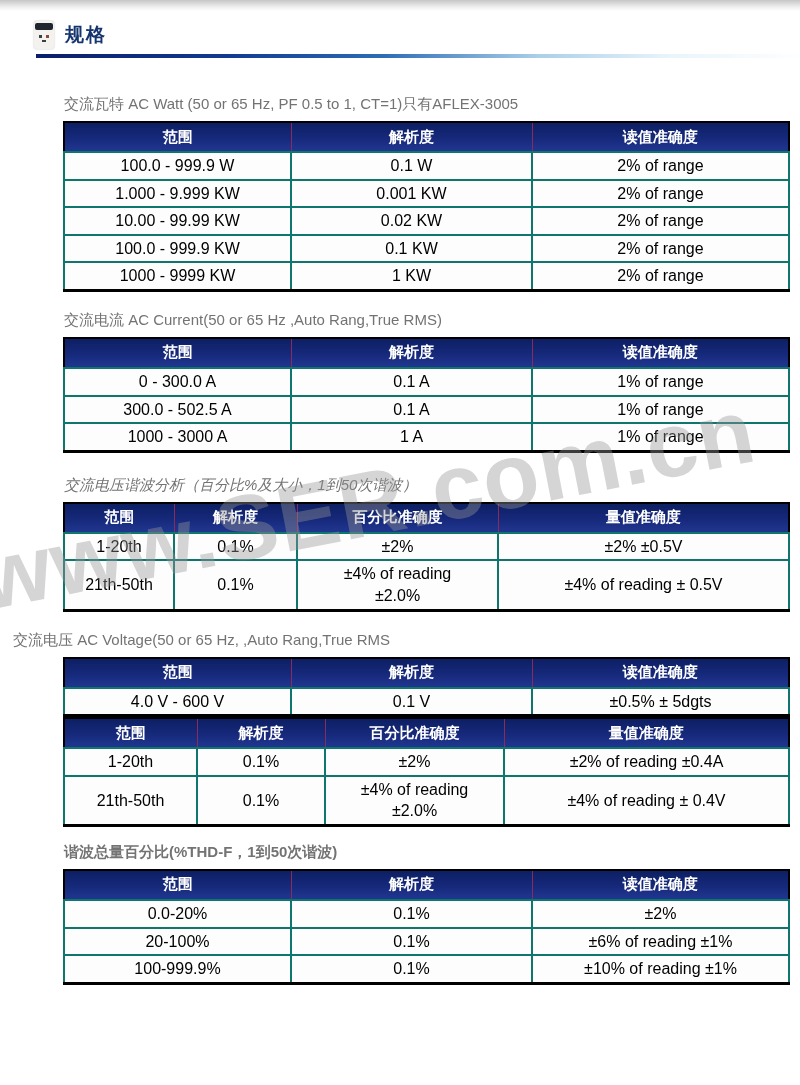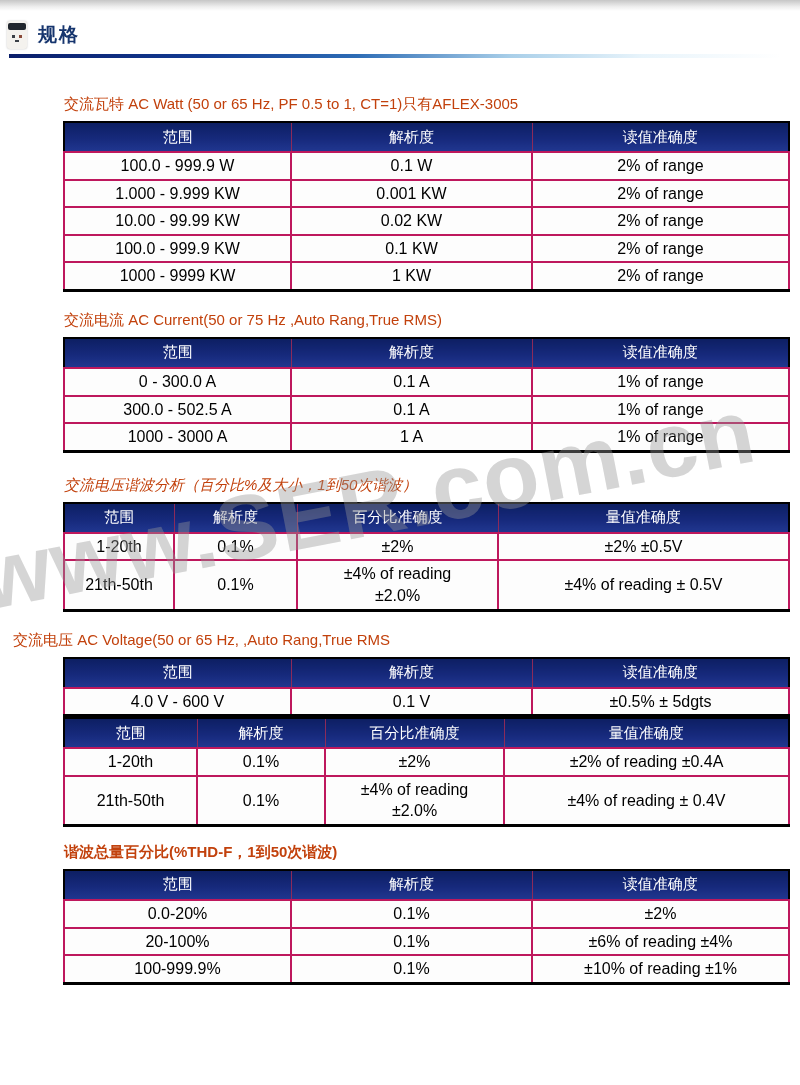--- a/index.html
+++ b/index.html
@@ -2,46 +2,46 @@
 <html><head>
 <meta charset="utf-8">
 <style>
   * { margin:0; padding:0; box-sizing:border-box; }
   html,body { width:800px; height:1085px; background:#ffffff;
     font-family:"Liberation Sans", sans-serif; position:relative; overflow:hidden; }
 
   .topband { position:absolute; top:0; left:0; width:800px; height:11px;
     background:linear-gradient(180deg,#c6c6c6 0%,#ededed 60%,#ffffff 100%); }
 
-  .page-header { position:relative; padding:21px 0 0 7px; }
+  .page-header { position:relative; padding:21px 0 0 34px; }
   .header-row { display:flex; align-items:center; gap:11px; }
   .mascot { width:20px; height:28px; position:relative; background:#f4f2ee;
     border-radius:3px; box-shadow:0 0 2px rgba(0,0,0,.25); }
   .mascot .cap { position:absolute; top:2px; left:1px; right:1px; height:7px;
     background:#20262e; border-radius:2px; }
   .mascot .dots { position:absolute; top:13px; left:4px; width:12px; height:9px;
     background:
       linear-gradient(#3a3f46,#3a3f46) 1px 1px / 3px 3px no-repeat,
       linear-gradient(#8a4a3a,#8a4a3a) 8px 1px / 3px 3px no-repeat,
       linear-gradient(#3a3f46,#3a3f46) 4px 6px / 4px 2px no-repeat; }
   .doc-title { font-size:19px; font-weight:bold; color:#16356e; letter-spacing:2px; }
   .rule { height:4px; width:772px; margin:5px 0 0 2px;
     background:linear-gradient(90deg,#0a1e6a 0%,#123a92 25%,#2d6cb5 45%,#a9cfe9 65%,#e8f4fb 82%,rgba(255,255,255,0) 100%); }
 
-  .spec-title { margin-left:64px; margin-bottom:7px; font-size:15px; color:#c2410c; }
+  .spec-title { margin-left:64px; margin-bottom:7px; font-size:15px; color:#737373; }
   .mt1{ margin-top:37px; } .mt2{ margin-top:19px; } .mt3{ margin-top:23px;font-style:italic; }
   .mt4{ margin-top:19px;margin-left:13px; } .mt5{ margin-top:16px; } .mt6{ margin-top:16px;font-weight:bold; }
 
   table { border-collapse:collapse; table-layout:fixed; width:725px; margin-left:63px;
     border:2px solid #000; border-bottom-width:3px; background:#fdfdfd; }
   th { border:none; border-left:1px solid #8c2a5a; height:30px;
     background:linear-gradient(180deg,#0d1f63 0%,#16297b 55%,#20368f 100%);
-    color:#ffffff; font-size:15px; font-weight:normal; text-align:center; padding:2px; }
+    color:#ffffff; font-size:15px; font-weight:bold; text-align:center; padding:2px; }
   th:first-child { border-left:none; }
-  td { border:2px solid #be185d; font-size:16px; color:#000; text-align:center;
+  td { border:2px solid #0f766e; font-size:16px; color:#000; text-align:center;
     height:27px; padding:2px 4px; white-space:pre-line; line-height:1.35; }
 
   .watermark { position:absolute; top:441px; left:-28px; width:900px; z-index:6;
     font-size:92px; font-weight:bold; letter-spacing:1px; white-space:nowrap;
     color:rgba(150,150,150,0.40); transform:rotate(-11deg); pointer-events:none; }
 </style>
 </head>
 <body>
 
 <div class="topband"></div>
@@ -98,21 +98,21 @@
       <tr>
         <td>1000 - 9999 KW</td>
         <td>1 KW</td>
         <td>2% of range</td>
       </tr>
     </tbody>
   </table>
 </section>
 
 <section>
-  <div class="spec-title mt2">交流电流 AC Current(50 or 75 Hz ,Auto Rang,True RMS)</div>
+  <div class="spec-title mt2">交流电流 AC Current(50 or 65 Hz ,Auto Rang,True RMS)</div>
   <table>
     <colgroup>
         <col style="width:227px">
         <col style="width:241px">
         <col style="width:257px">
       </colgroup>
     <thead>
         <tr>
       <th>范围</th>
       <th>解析度</th>
@@ -250,21 +250,21 @@
       </thead>
     <tbody>
       <tr>
         <td>0.0-20%</td>
         <td>0.1%</td>
         <td>±2%</td>
       </tr>
       <tr>
         <td>20-100%</td>
         <td>0.1%</td>
-        <td>±6% of reading ±4%</td>
+        <td>±6% of reading ±1%</td>
       </tr>
       <tr>
         <td>100-999.9%</td>
         <td>0.1%</td>
         <td>±10% of reading ±1%</td>
       </tr>
     </tbody>
   </table>
 </section>
 

